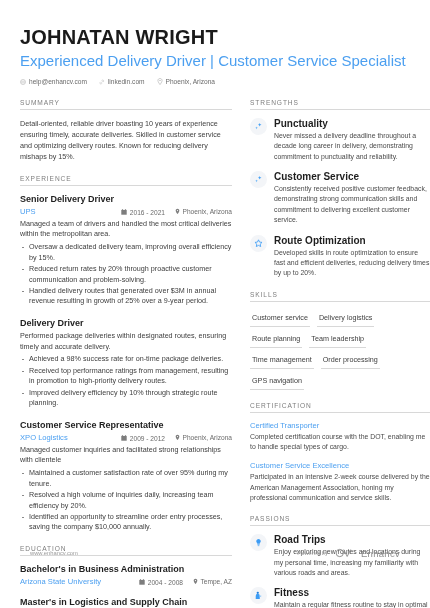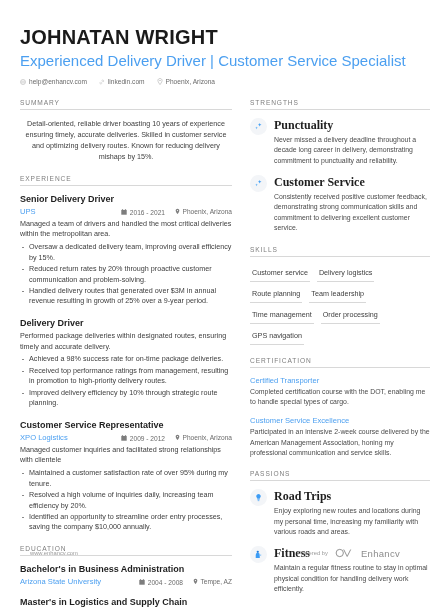--- a/index.html
+++ b/index.html
@@ -31,21 +31,21 @@
 
   
   .sec { margin-bottom: 12px; }
   .sec-title {
     font-size: 6.6px; letter-spacing: 0.9px; color: #7d7d7d;
     text-transform: uppercase; padding-bottom: 3px;
   }
   .sec-rule { height: 1px; background: #d8d8d8; margin-bottom: 8px; }
 
   
-  .body-text { font-size: 7.2px; line-height: 1.55; color: #3d3d3d; text-align: center; }
+  .body-text { font-size: 7.2px; line-height: 1.55; color: #3d3d3d; }
 
   
   .entry { margin-bottom: 11px; }
   .entry-title { font-size: 9px; font-weight: bold; color: #1f1f1f; margin-bottom: 3px; }
   .entry-meta { display: flex; align-items: flex-end; margin-bottom: 3px; }
   .entry-org { font-size: 7.6px; color: #4b9ff0; flex: 1 1 auto; white-space: nowrap; }
   .meta-bit { display: flex; align-items: center; gap: 2.5px; font-size: 6.6px; color: #6b6b6b; margin-left: 10px; white-space: nowrap; }
   .entry-desc { font-size: 7.2px; line-height: 1.5; color: #3d3d3d; margin-bottom: 2px; }
   ul.bullets { list-style: none; margin-top: 1px; }
   ul.bullets li {
@@ -57,21 +57,21 @@
     width: 2px; height: 1px; background: #8a8a8a;
   }
 
   
   .item { display: flex; gap: 7px; margin-bottom: 9px; }
   .item-badge {
     width: 17px; height: 17px; flex: none; border-radius: 50%;
     background: #f3f5f8; display: flex; align-items: center; justify-content: center;
   }
   .item-body { flex: 1 1 auto; }
-  .item-title { font-size: 12px; font-weight: bold; color: #1f1f1f; margin-bottom: 2px; font-family: Liberation Serif, serif; }
+  .item-title { font-size: 10px; font-weight: bold; color: #1f1f1f; margin-bottom: 2px; }
   .item-desc { font-size: 6.9px; line-height: 1.5; color: #4a4a4a; }
 
   
   .skills { display: flex; flex-wrap: wrap; gap: 4px 7px; }
   .skill {
     font-size: 7.2px; color: #3d3d3d; padding: 3px 2px 4px 2px;
     border-bottom: 1px solid #d8d8d8;
   }
 
   
@@ -271,20 +271,31 @@
                 <path d="M7.6 1.2 8.3 2.9 10 3.6 8.3 4.3 7.6 6 6.9 4.3 5.2 3.6 6.9 2.9z" fill="#3c9cf5"></path>
                 <path d="M3.4 6.1 3.9 7.3 5.1 7.8 3.9 8.3 3.4 9.5 2.9 8.3 1.7 7.8 2.9 7.3z" fill="#62b1f7"></path>
               </svg>
           </span>
           <span class="item-body">
             <span class="item-title" style="display:block">Customer Service</span>
             <span class="item-desc" style="display:block">Consistently received positive customer feedback, demonstrating strong communication skills and commitment to delivering excellent customer service.</span>
           </span>
         </div>
 
+        <div class="item">
+          <span class="item-badge">
+            <svg width="9" height="9" viewBox="0 0 12 12">
+                <path d="M6 1.1 7.4 4.1 10.7 4.5 8.3 6.8 8.9 10.1 6 8.5 3.1 10.1 3.7 6.8 1.3 4.5 4.6 4.1z" fill="none" stroke="#3c9cf5" stroke-width="1.1" stroke-linejoin="round"></path>
+              </svg>
+          </span>
+          <span class="item-body">
+            <span class="item-title" style="display:block">Route Optimization</span>
+            <span class="item-desc" style="display:block">Developed skills in route optimization to ensure fast and efficient deliveries, reducing delivery times by up to 20%.</span>
+          </span>
+        </div>
       </div>
 
       <div class="sec">
         <div class="sec-title">SKILLS</div>
         <div class="sec-rule"></div>
         <div class="skills">
           <span class="skill">Customer service</span>
           <span class="skill">Delivery logistics</span>
           <span class="skill">Route planning</span>
           <span class="skill">Team leadership</span>

